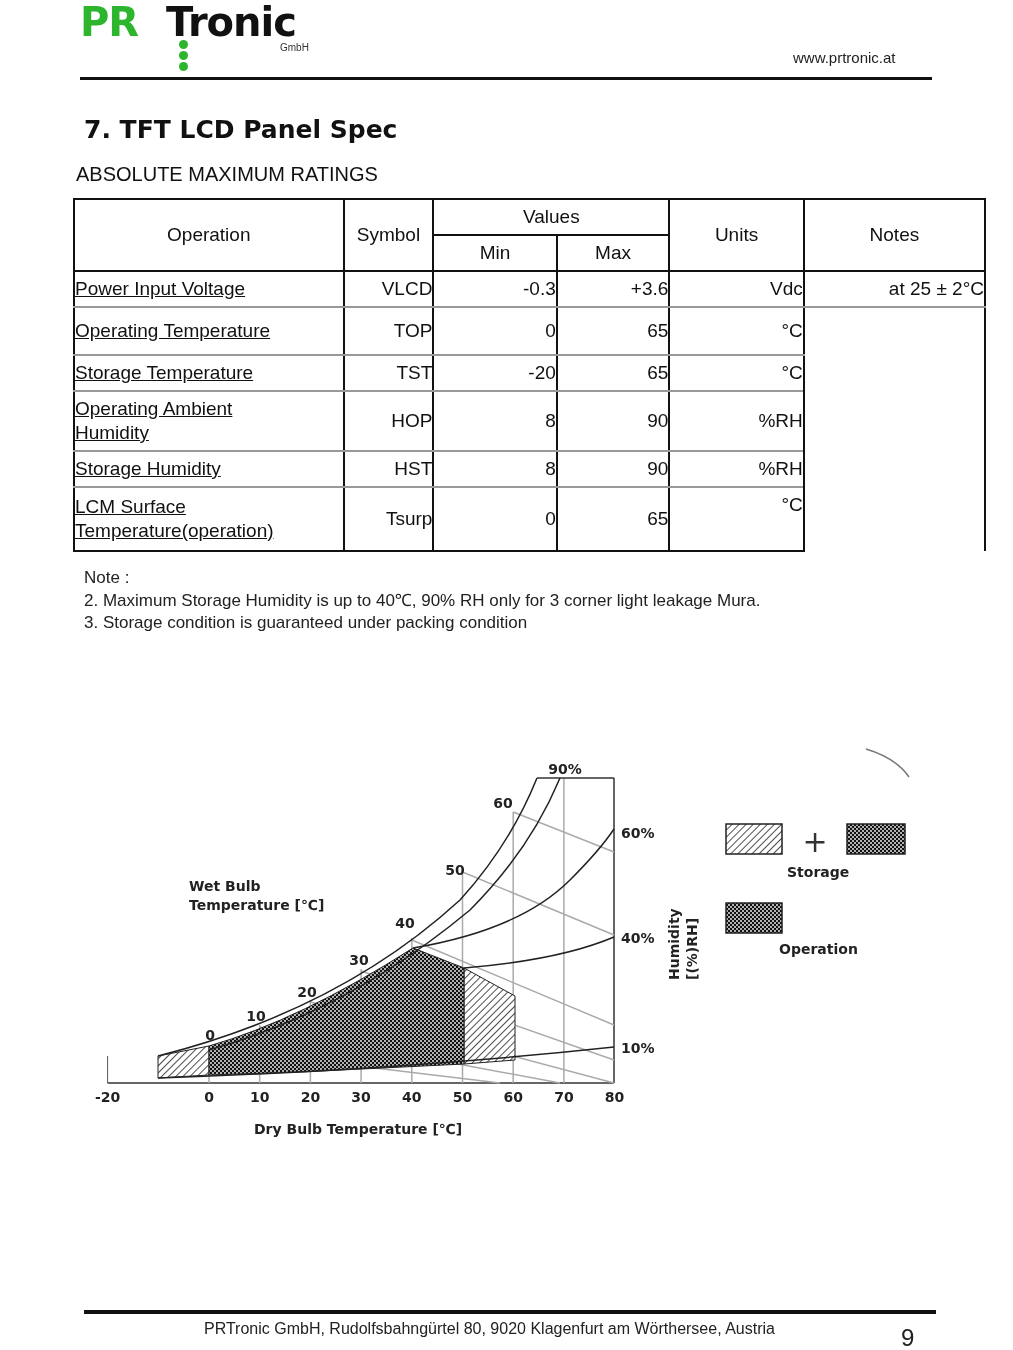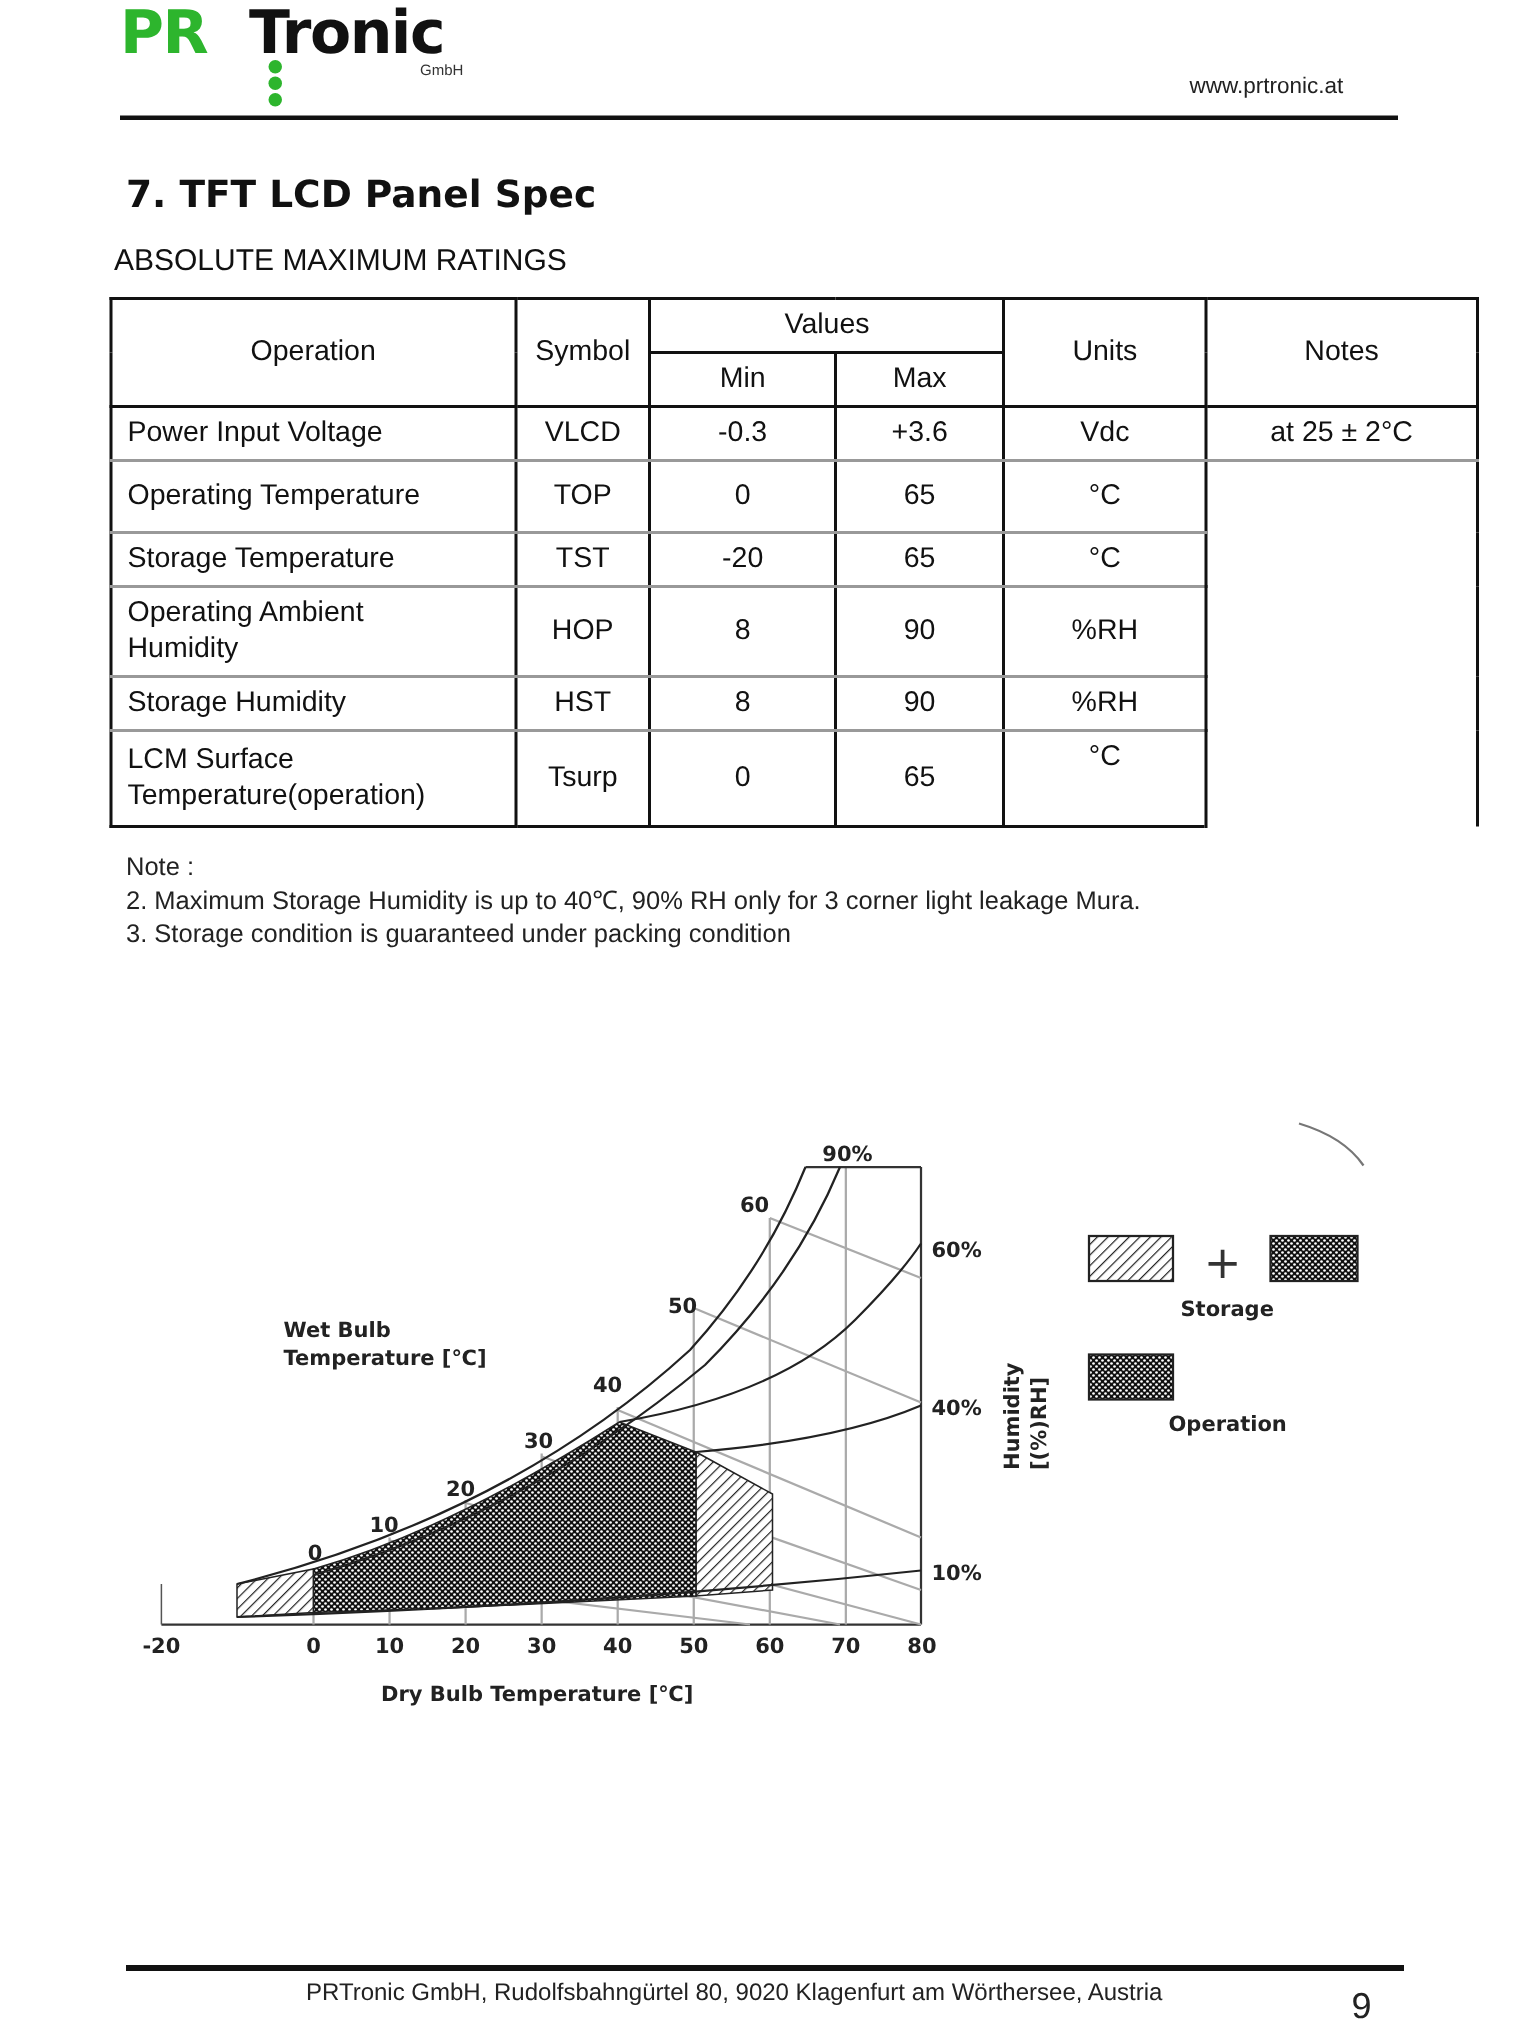--- a/index.html
+++ b/index.html
@@ -9,22 +9,22 @@
   #logo .pr { position:absolute; left:0; top:0; font-family:"DejaVu Sans", sans-serif; font-weight:bold; font-size:40px; letter-spacing:-1px; color:#2db52d; line-height:40px; }
   #logo .tronic { position:absolute; left:86px; top:0; font-family:"DejaVu Sans", sans-serif; font-weight:bold; font-size:40px; letter-spacing:-1px; color:#111; line-height:40px;text-align:center; }
   #logo .gmbh { position:absolute; left:200px; top:40px; font-size:10px; color:#333; }
   #logo .dot { position:absolute; width:9px; height:9px; border-radius:50%; background:#2db52d; left:99px; }
   #header-url { left:761px; top:49px; font-size:15px; color:#222;margin-left:32px; }
   .rule { position:absolute; background:#111; }
   #page-title { left:84px; top:115px; font-family:"DejaVu Sans", sans-serif; font-weight:bold; font-size:25px; }
   #section-title { left:76px; top:163px; font-size:20px;text-align:center; }
   table#ratings { position:absolute; left:73px; top:198px; width:913px; border-collapse:collapse; font-size:19px; }
   #ratings td, #ratings th { border:2px solid #111; font-weight:normal; text-align:center; padding:0; }
-  #ratings td.param { text-align:left; padding-left:10px; line-height:24px; }
-  #ratings tbody td { border-top:2px solid #999; border-bottom:2px solid #999; }
+  #ratings td.param { text-align:left; line-height:24px;text-decoration:underline; }
+  #ratings tbody td { border-top:2px solid #999; border-bottom:2px solid #999;text-align:right; }
   #ratings tbody tr:last-child td { border-bottom:2px solid #111; }
   #ratings td.notes-empty { border-top:none; border-bottom:none; }
   #ratings tbody tr:last-child td.notes-empty { border-bottom:2px solid #111; }
   #notes { left:84px; top:567px; font-size:17px; line-height:22.6px; color:#222; }
   #chart { position:absolute; left:0; top:700px; }
   #footer-text { left:204px; top:1320px; font-size:16px; color:#222; }
   #page-number { left:901px; top:1324px; font-size:24px; color:#222; }
   .ctext { font-family:"DejaVu Sans", sans-serif; font-weight:bold; font-size:14px; fill:#222; }
 </style>
 </head>

